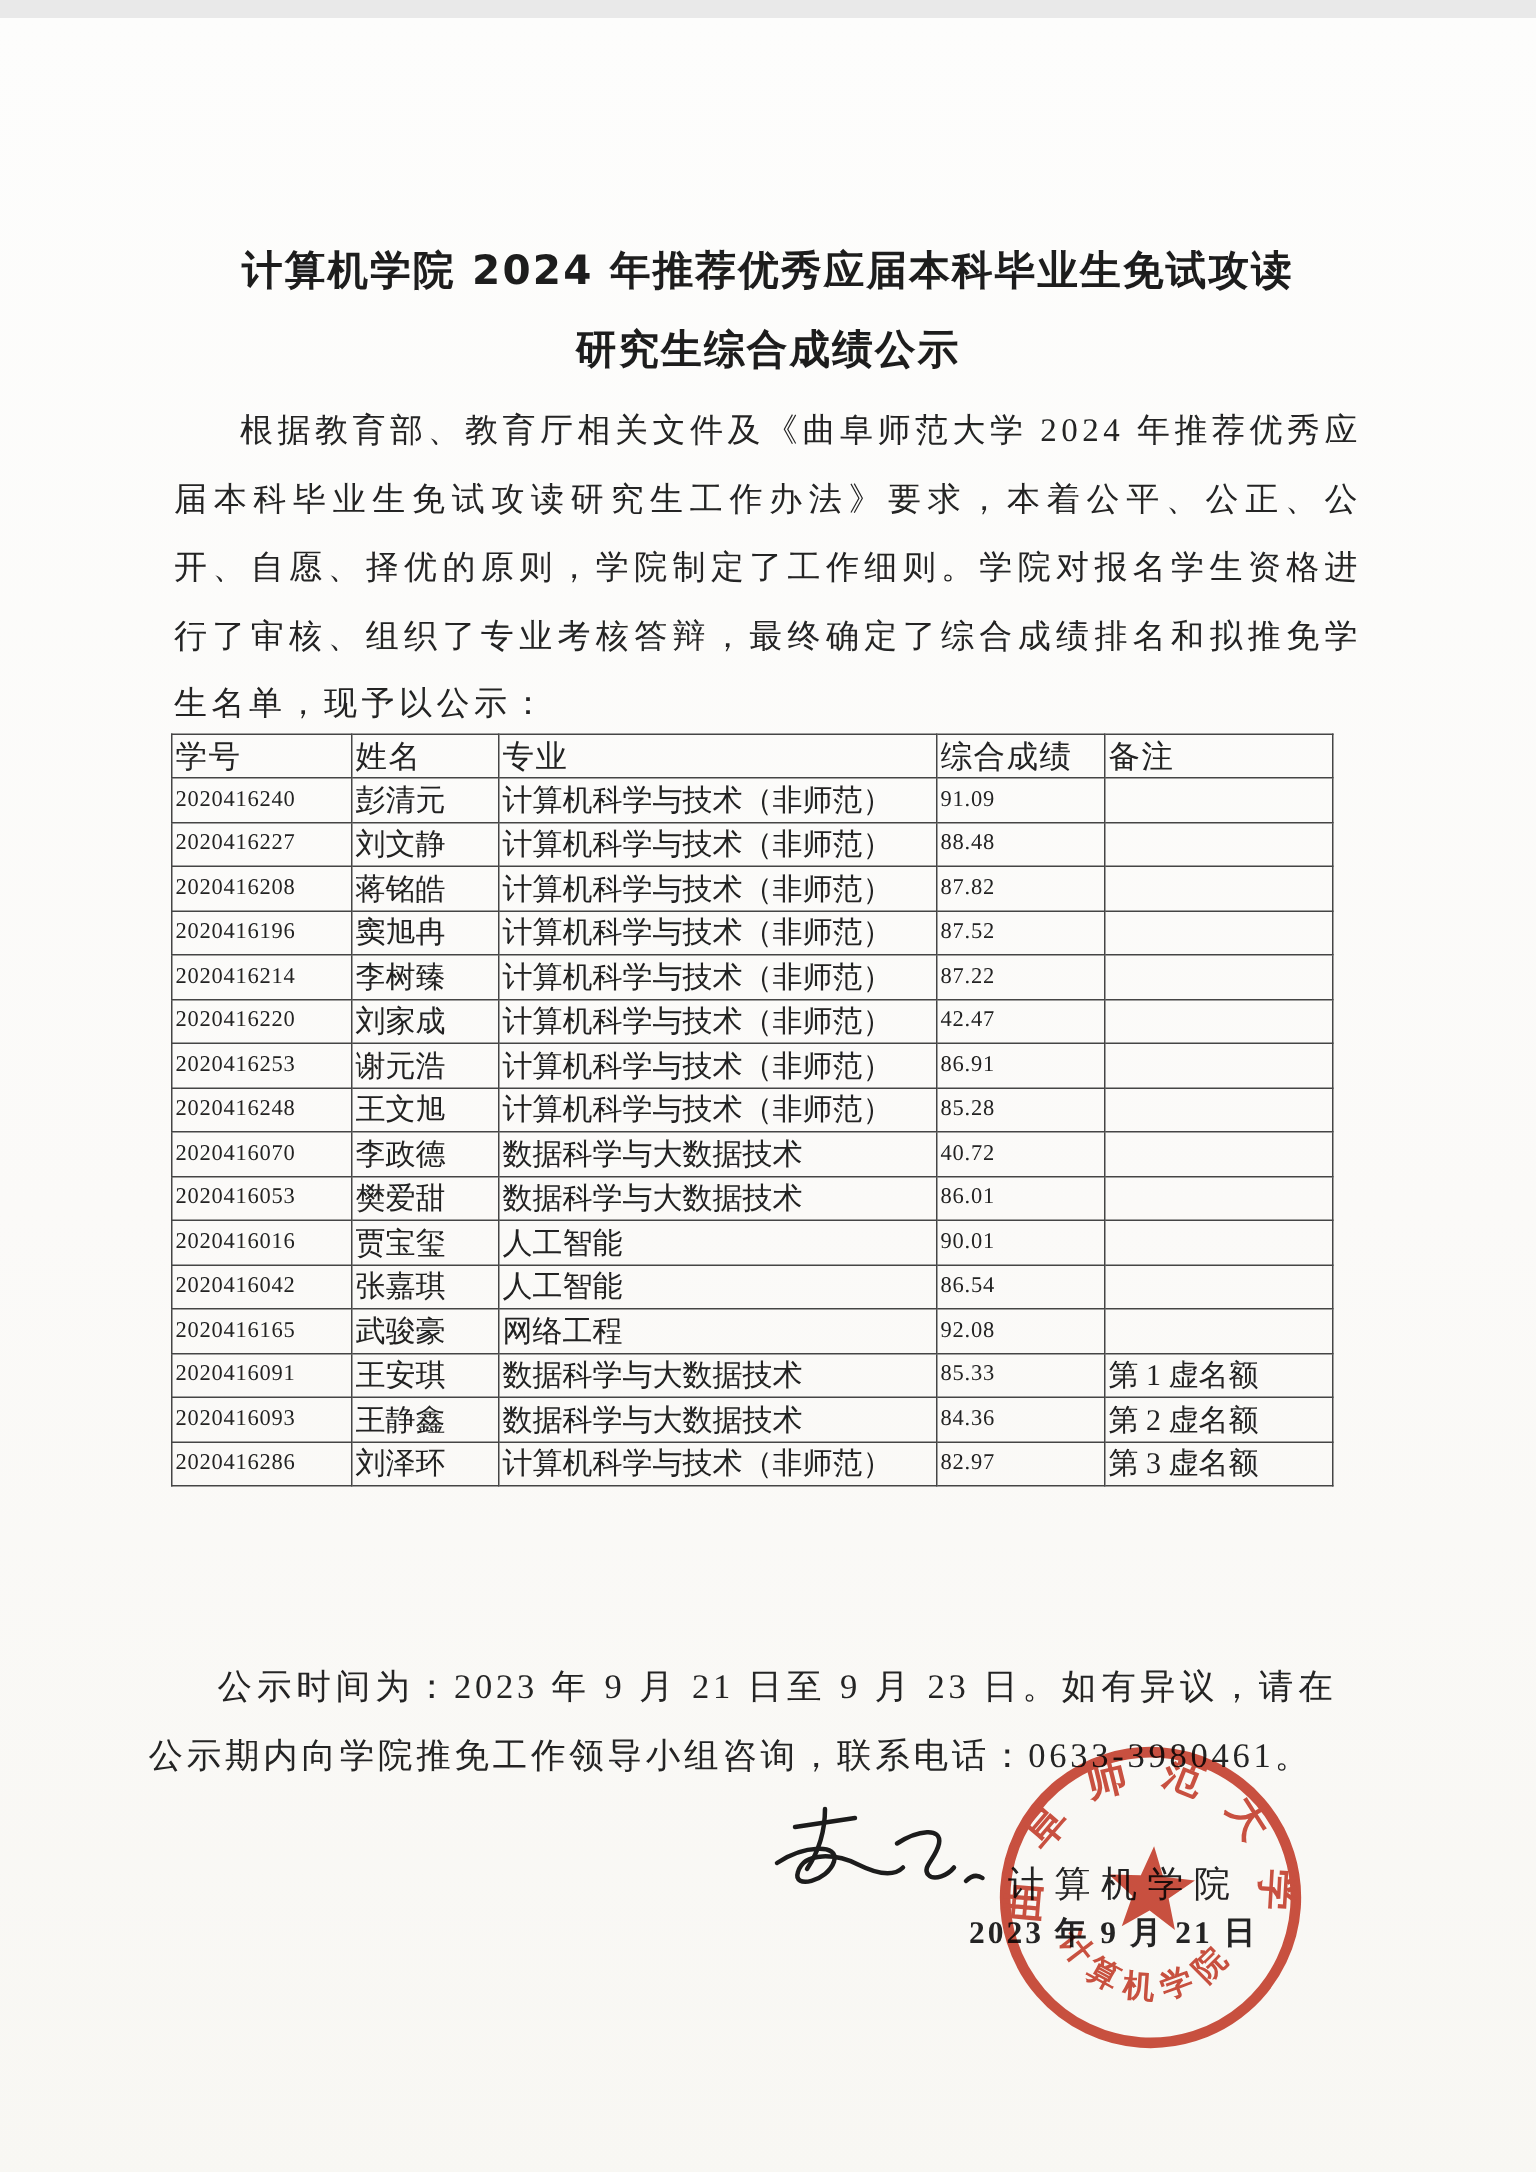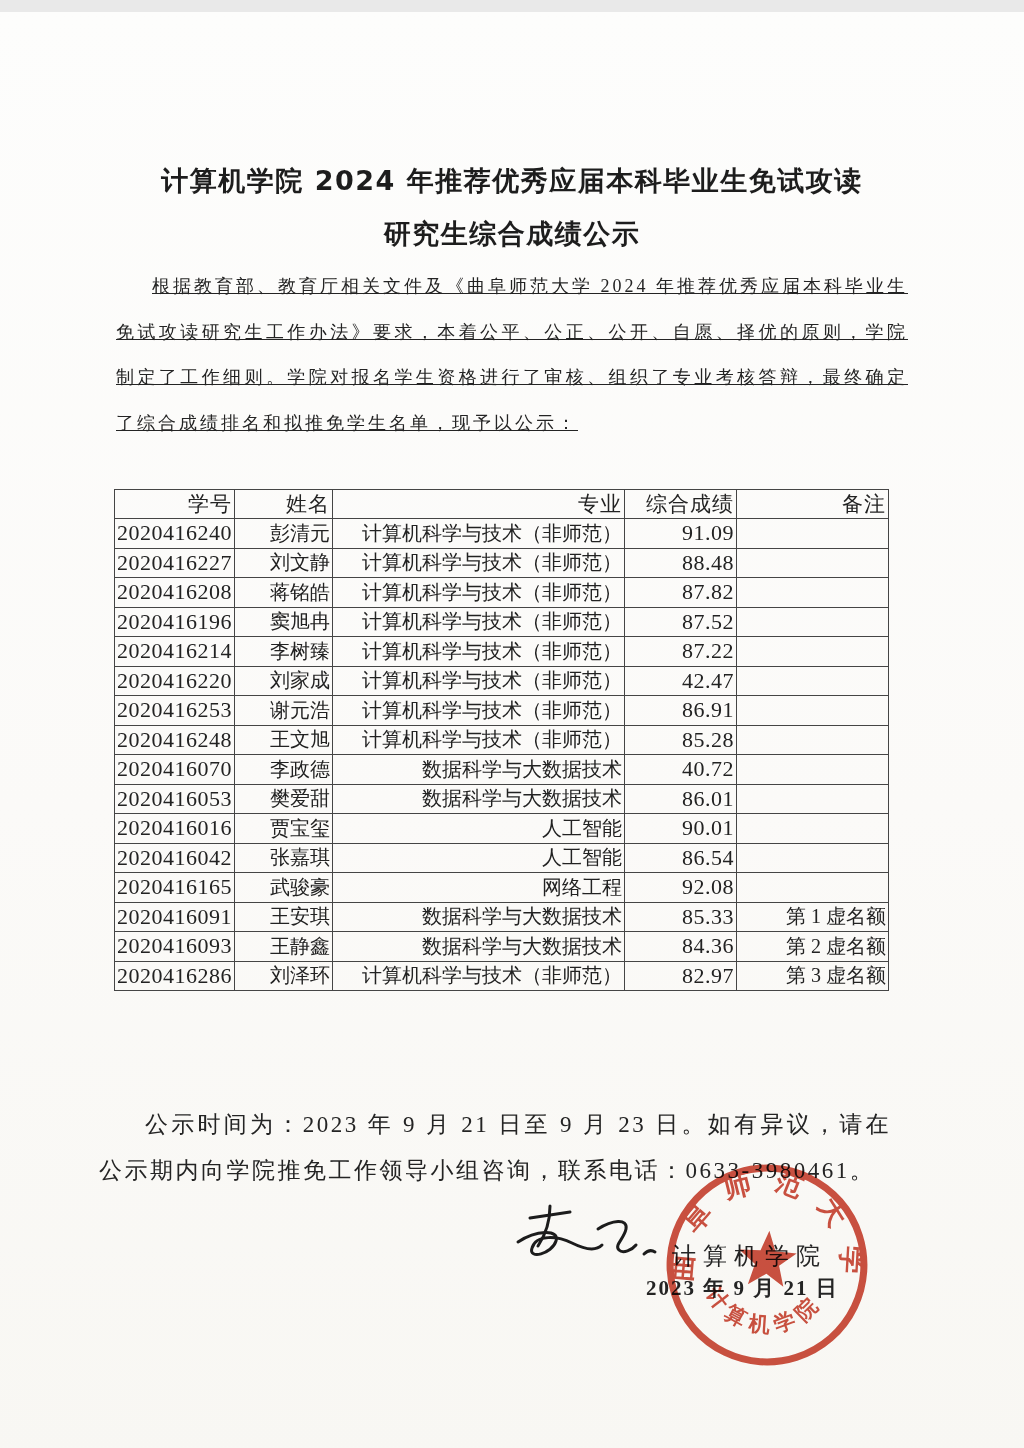--- a/index.html
+++ b/index.html
@@ -15,36 +15,36 @@
   }
   .title-block {
     position:absolute; left:100px; top:142px; width:824px;
     text-align:center;
     font-family:"DejaVu Sans","Liberation Sans",sans-serif;
     font-weight:700; font-size:27px; line-height:53px;
     letter-spacing:1.5px; color:#1d1d1d;
   }
   .intro {
     position:absolute; left:116px; top:252px; width:792px;
-    font-size:18px; line-height:45.5px; letter-spacing:3px;
-    text-align:justify; text-indent:2em; color:#242424;text-decoration:underline;
+    font-size:22px; line-height:45.5px; letter-spacing:3px;
+    text-align:justify; text-indent:2em; color:#242424;
   }
   table.results {
     position:absolute; left:114px; top:477px; width:774px;
     border-collapse:collapse; table-layout:fixed;
-    text-align:right; color:#222;
+    text-align:left; color:#222;
   }
   table.results th, table.results td {
     border:1.6px solid #454545;
     font-weight:400; padding:0 2px;
     white-space:nowrap; overflow:hidden;
   }
   table.results th { height:27px; font-size:21px; letter-spacing:1px; }
   table.results td { height:29.5px; font-size:20px; }
-  table.results td.num { font-size:22px; letter-spacing:0.5px;font-family:Liberation Serif, serif; }
+  table.results td.num { font-size:15px; letter-spacing:0.5px;font-family:Liberation Serif, serif; }
   .notice {
     position:absolute; left:99px; top:1090px; width:792px;
     font-size:23px; line-height:46px; letter-spacing:2.5px;
     text-align:justify; text-indent:2em; color:#242424;
   }
   .signature {
     position:absolute; left:500px; top:1190px; width:165px; height:80px;
   }
   .signer {
     position:absolute; left:672px; top:1228px;

